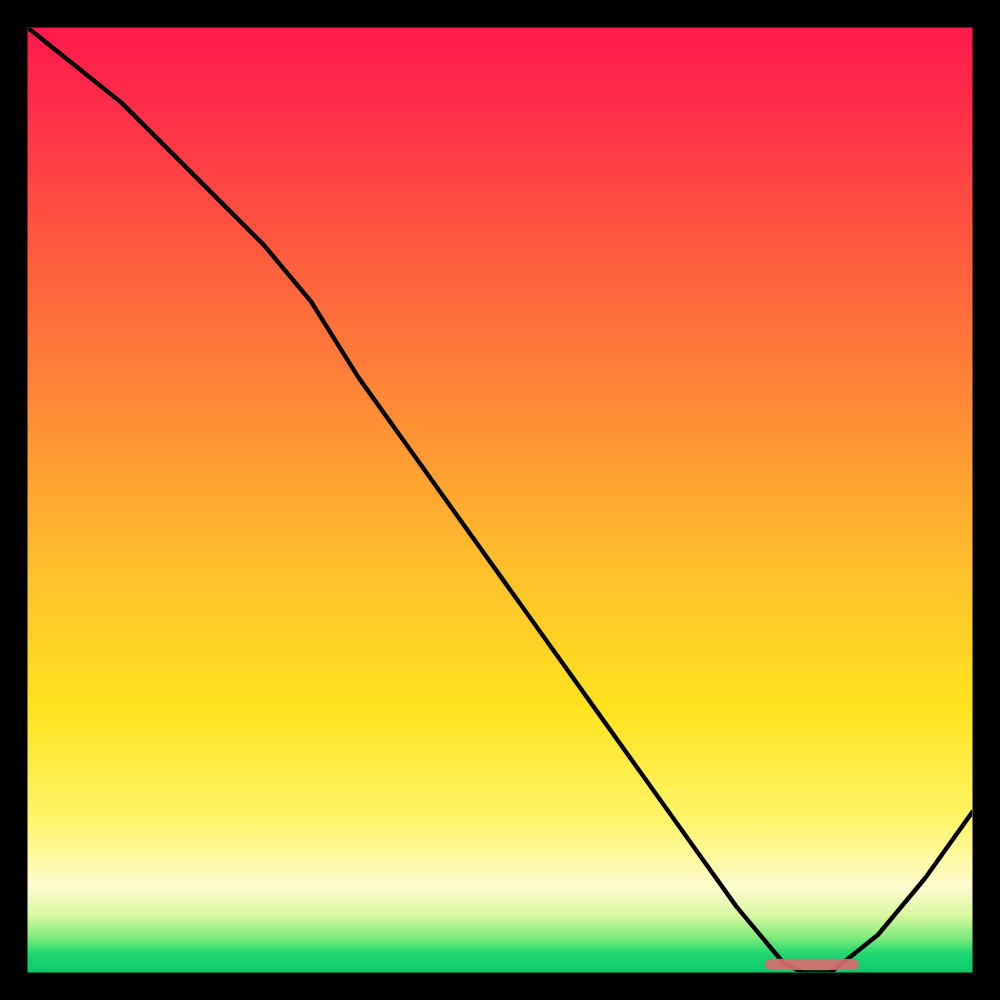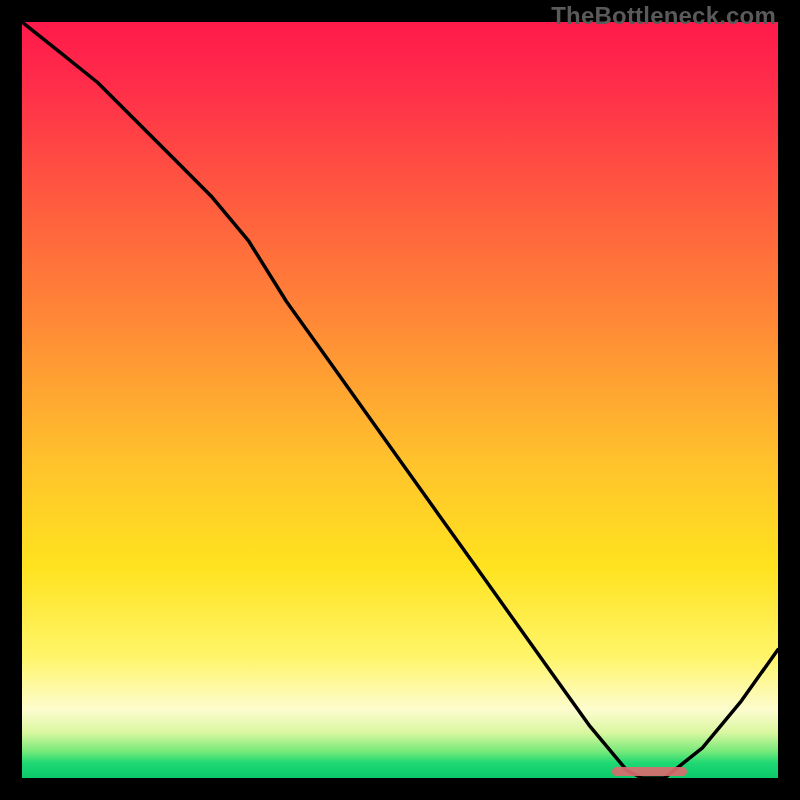--- a/index.html
+++ b/index.html
@@ -66,14 +66,13 @@
 </head>
 <body>
 
 <div class="frame">
   <div class="plot-area">
     <svg class="curve" viewBox="0 0 756 756" preserveAspectRatio="none">
       <path id="curve-path" d="M0.0 0.0 L37.8 30.2 L75.6 60.5 L113.4 98.3 L151.2 136.1 L189.0 173.9 L226.8 219.2 L264.6 279.7 L302.4 332.6 L340.2 385.6 L378.0 438.5 L415.8 491.4 L453.6 544.3 L491.4 597.2 L529.2 650.2 L567.0 703.1 L604.8 748.4 L619.9 756.0 L642.6 756.0 L680.4 725.8 L718.2 680.4 L756.0 627.5" fill="none" stroke="#000" stroke-width="3.5" stroke-linejoin="round" stroke-linecap="round"></path>
     </svg>
     <div id="opt-marker" class="marker" style="left: 589.68px; width: 75.6px; top: 745px;"></div>
   </div>
-  <div class="watermark">TheBottleneck.com</div>
 </div>
 
 </body></html>

